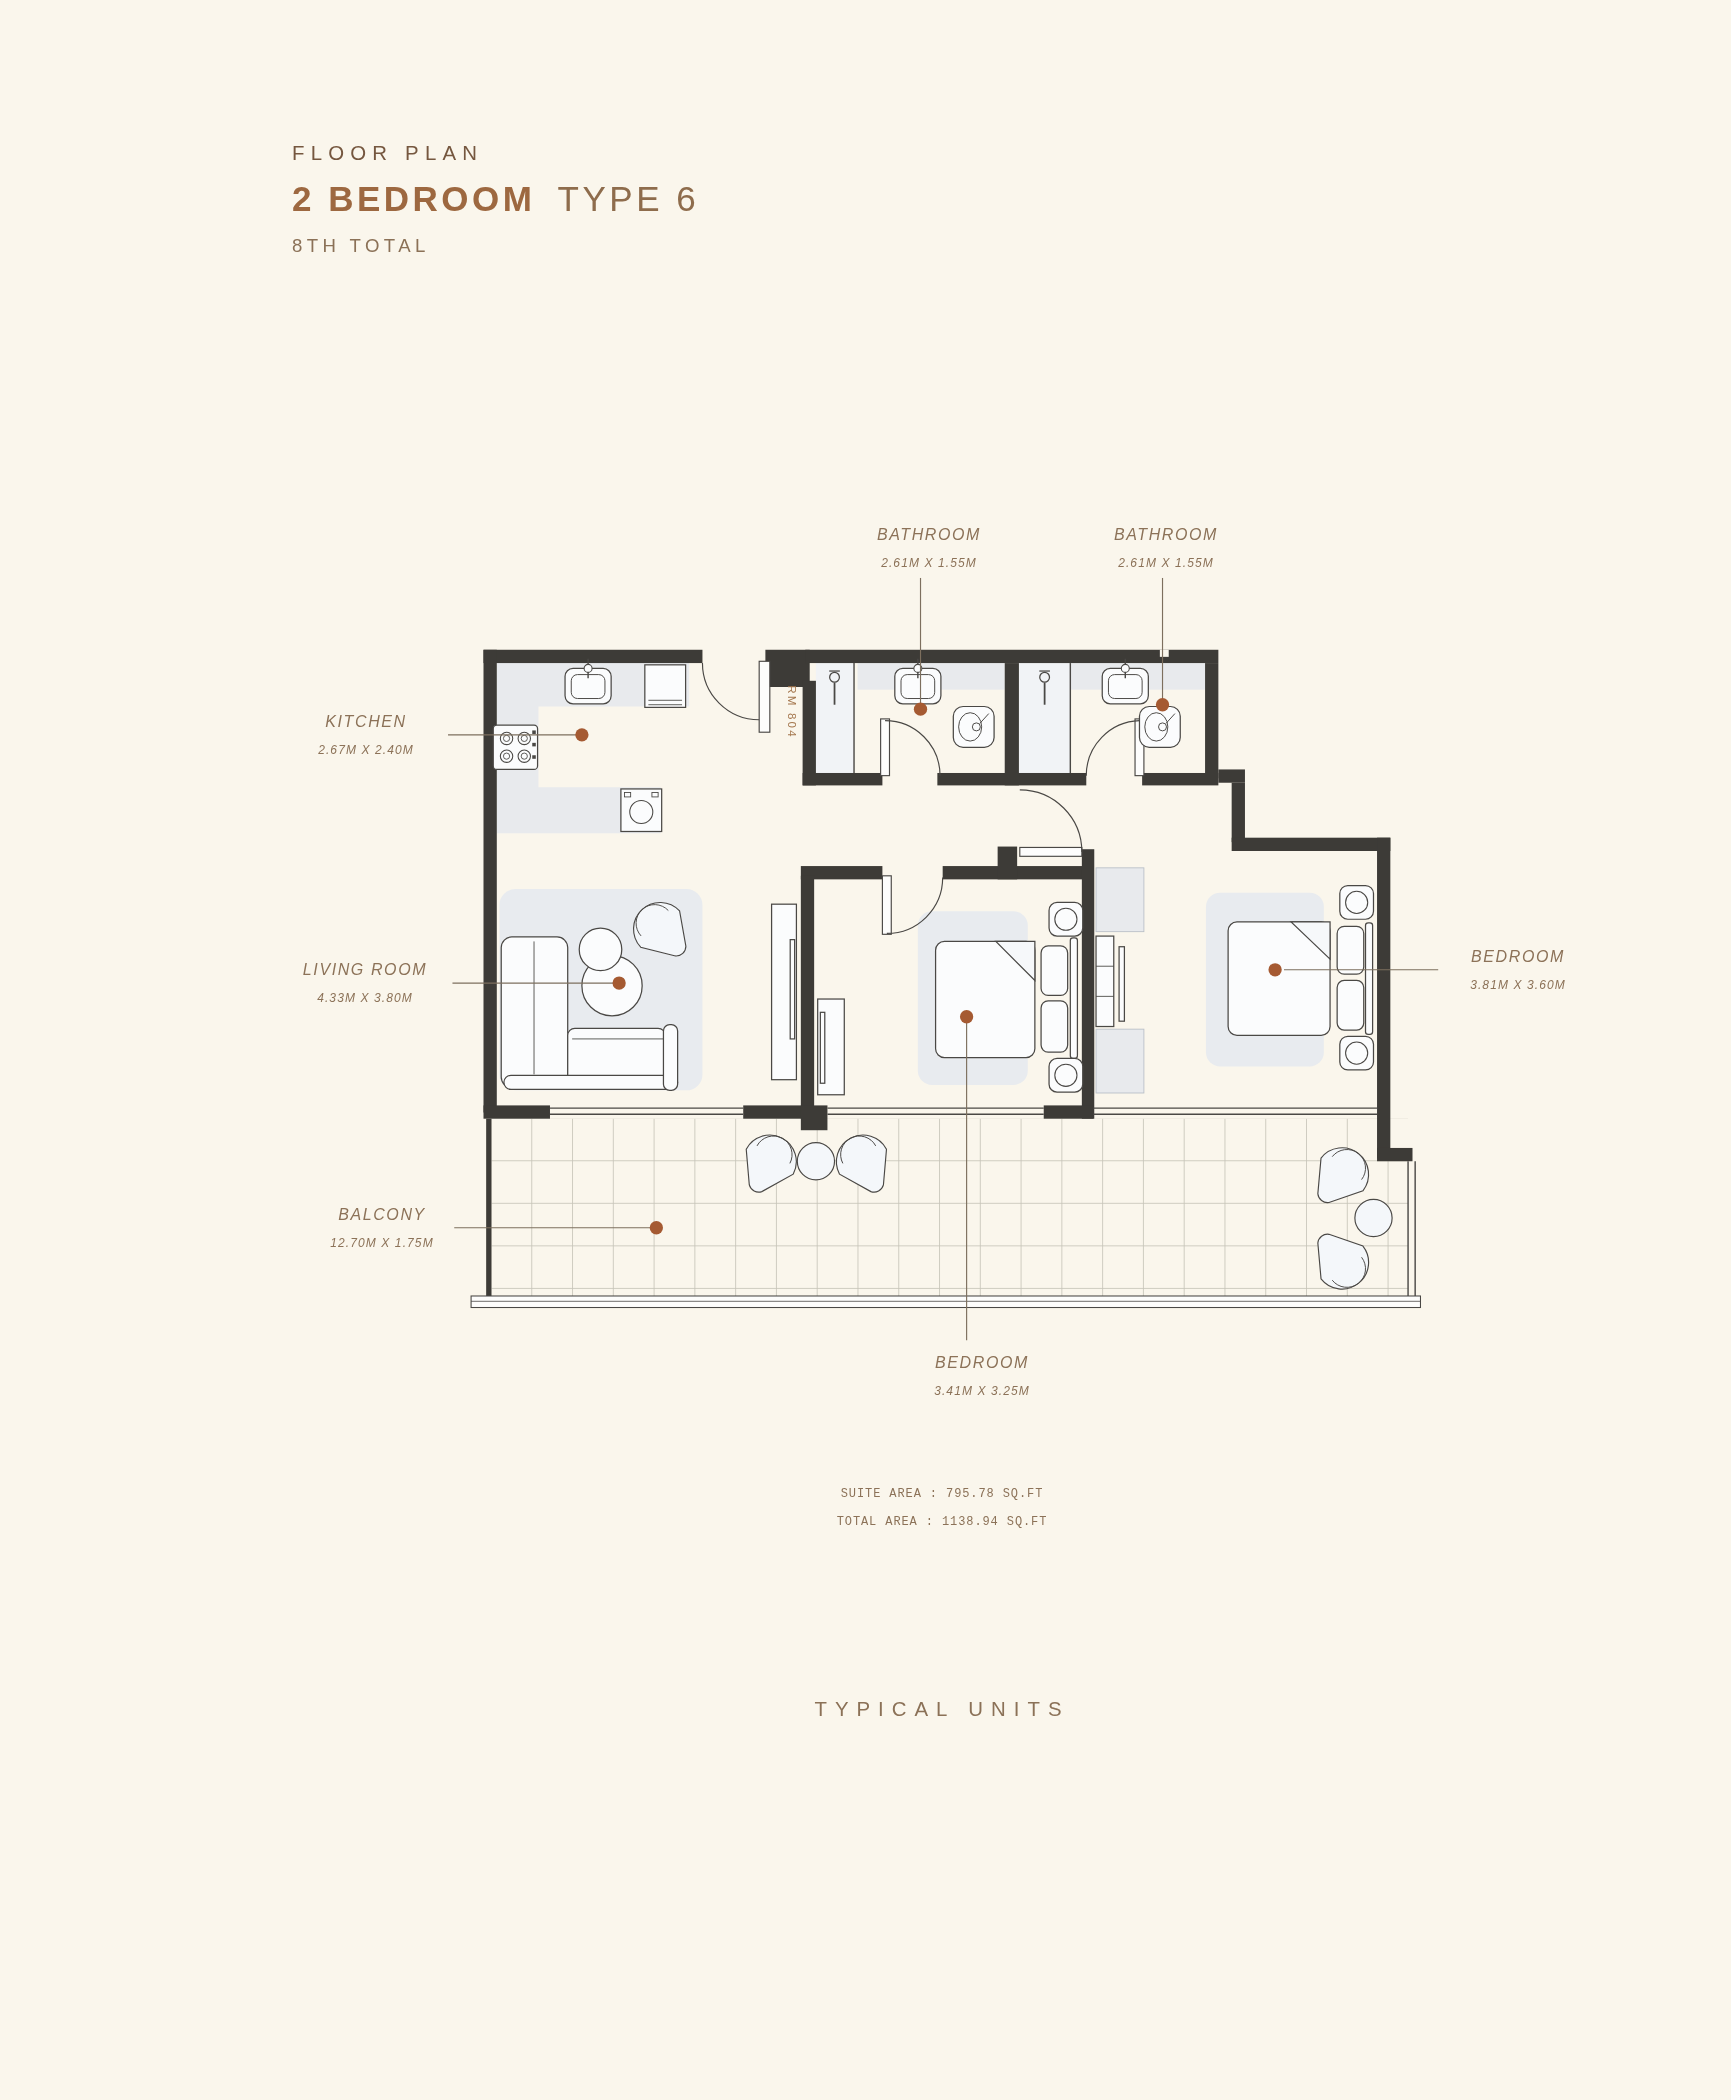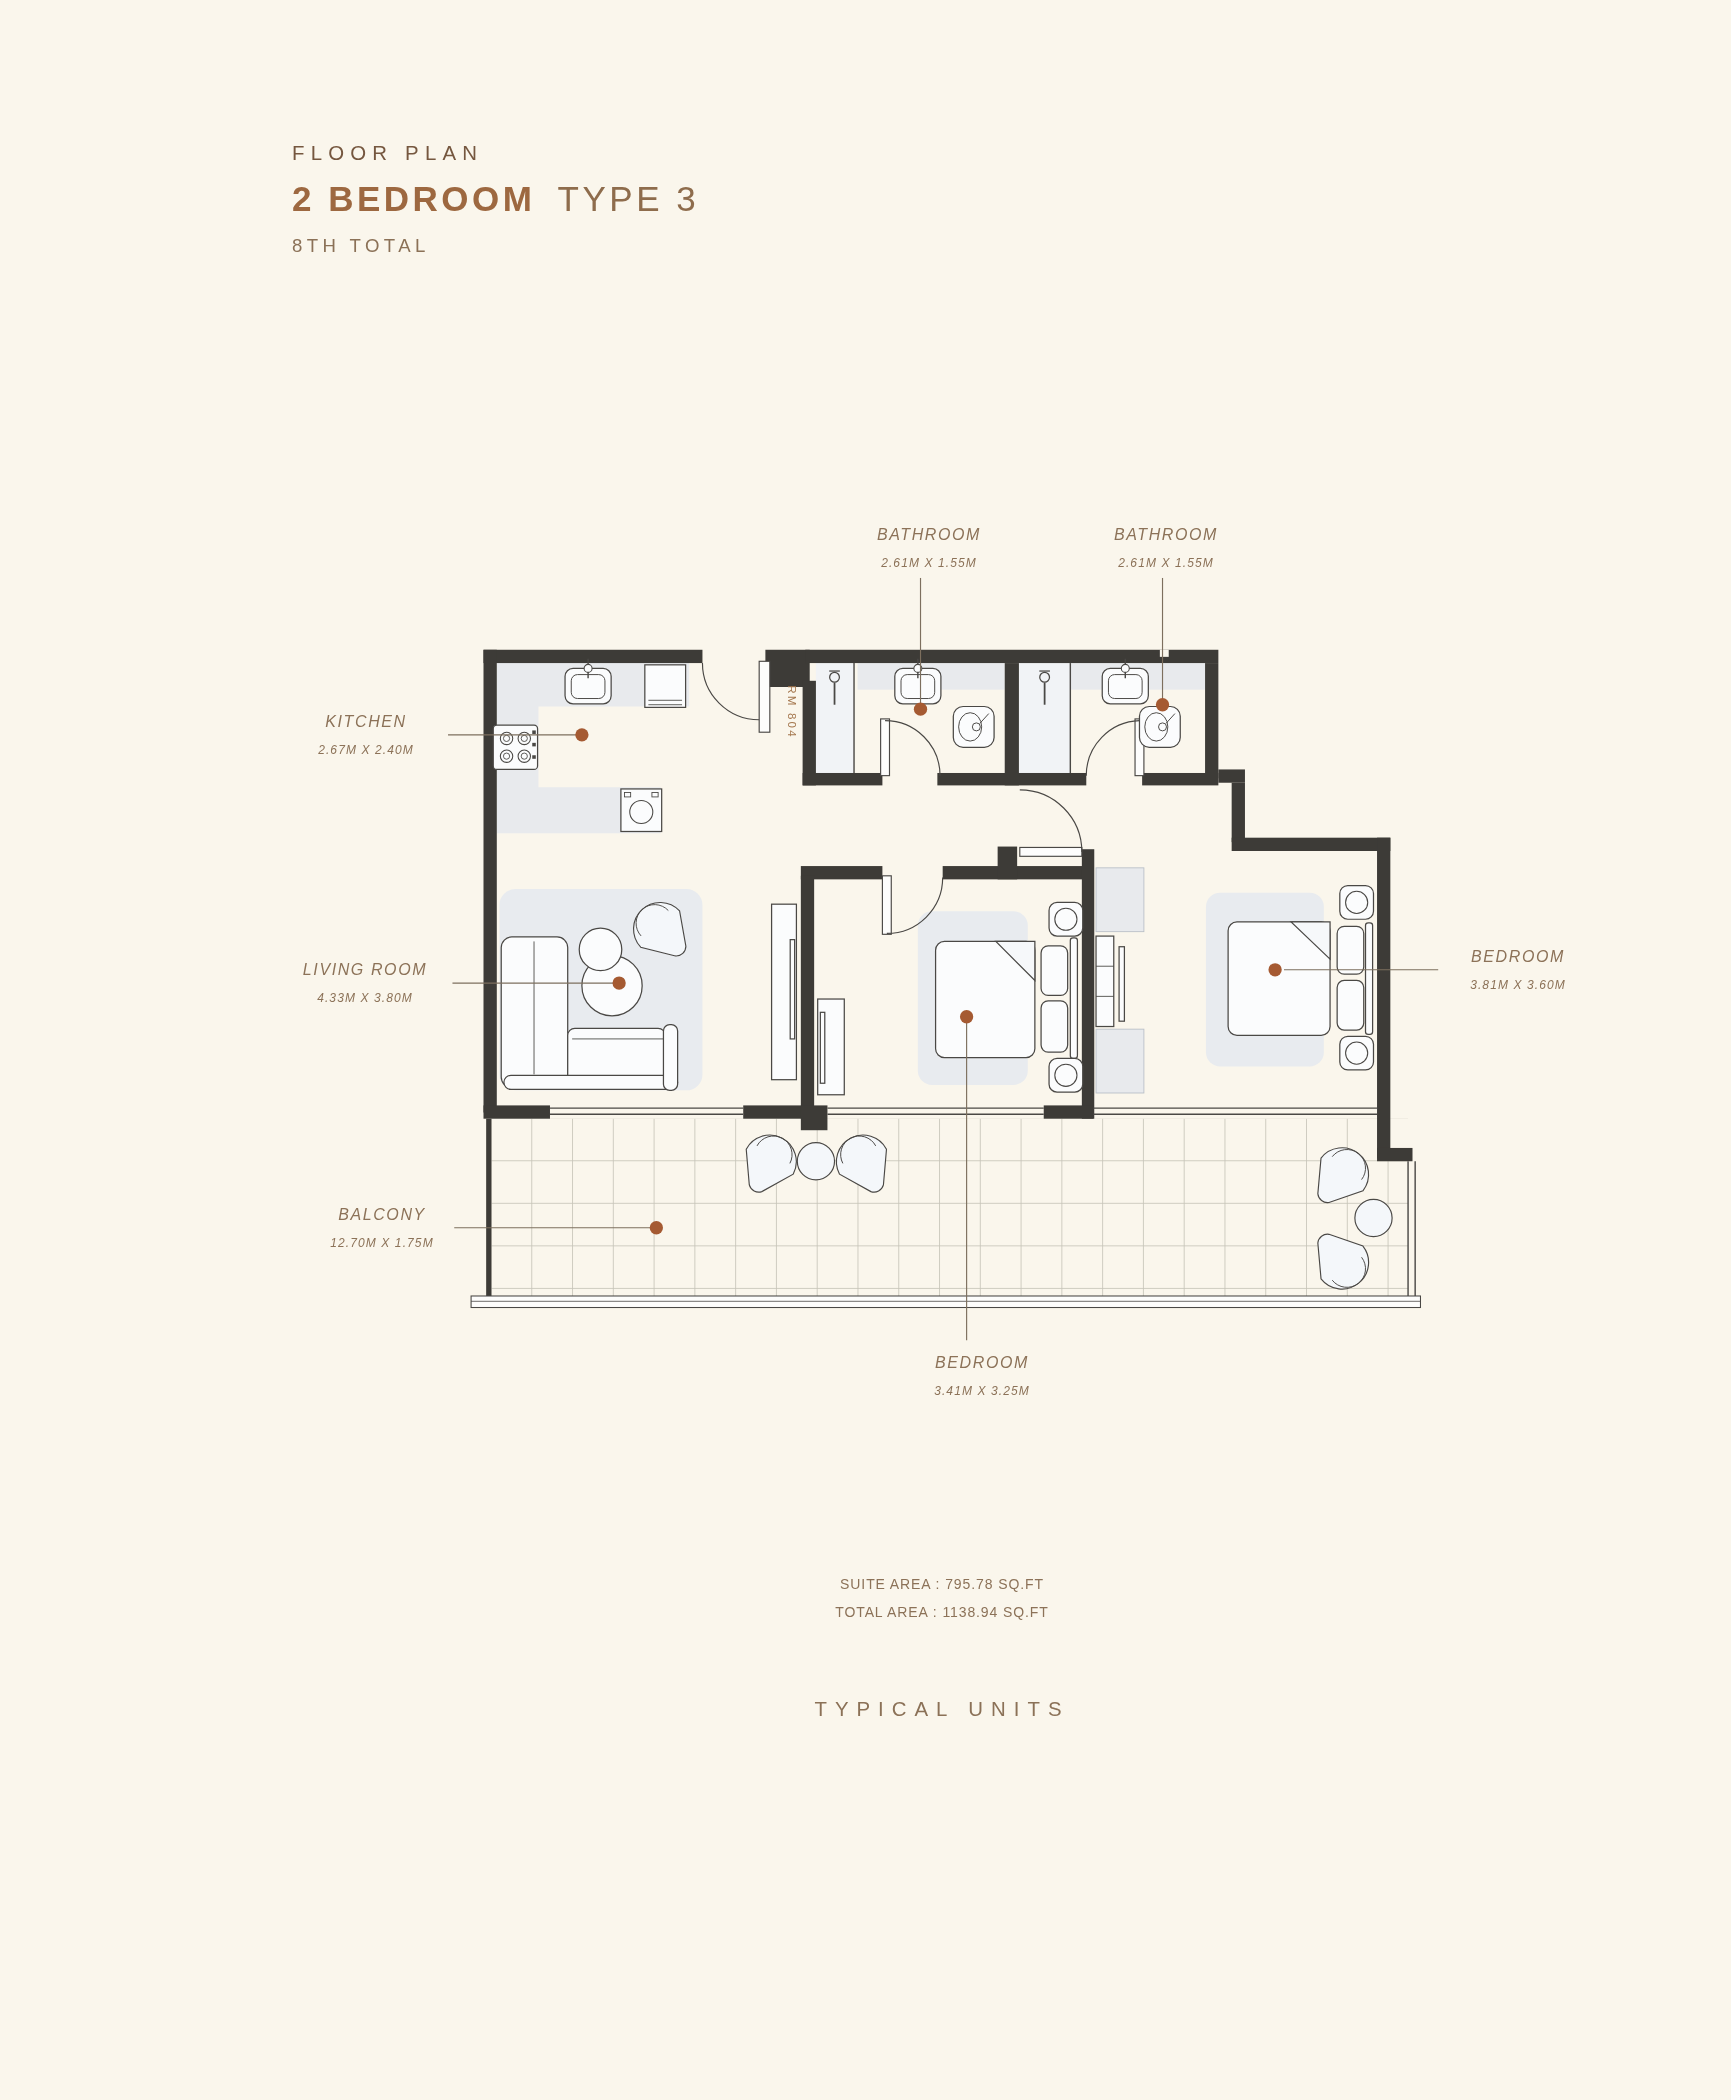--- a/index.html
+++ b/index.html
@@ -26,22 +26,22 @@
   }
   .plan-label .name{font-size:16px;letter-spacing:1.6px;margin-bottom:12.4px;}
   .plan-label .dims{font-size:12px;letter-spacing:1.1px;}
   .rm-number{
     position:absolute;left:792px;top:712px;
     transform:translate(-50%,-50%) rotate(90deg);
     font-size:11.5px;letter-spacing:2.2px;color:#A5784F;white-space:nowrap;
   }
   
   .areas{
-    position:absolute;left:942px;top:1598px;transform:translate(-50%,-50%);
-    text-align:center;color:#8C7258;font-size:14px;letter-spacing:0.9px;line-height:27.5px;white-space:nowrap;
+    position:absolute;left:942px;top:1508px;transform:translate(-50%,-50%);
+    text-align:center;color:#8C7258;font-size:12px;letter-spacing:0.9px;line-height:27.5px;white-space:nowrap;font-family:Liberation Mono, monospace;
   }
   .footer-tag{
     position:absolute;left:942px;top:1709px;transform:translate(-50%,-50%);
     color:#8B7157;font-size:20.4px;letter-spacing:8px;white-space:nowrap;
   }
 </style>
 </head>
 <body>
 
 <div class="page">
@@ -270,21 +270,21 @@
       <circle cx="740" cy="1385" r="7.5"></circle>
       <circle cx="1438" cy="1094" r="7.5"></circle>
       <circle cx="1090" cy="1147" r="7.5"></circle>
     </g>
   </svg>
 
   <div class="header">
     <div class="eyebrow">FLOOR PLAN</div>
     <div class="title">
       <span class="bold">2 BEDROOM</span>
-      <span class="light">TYPE 3</span>
+      <span class="light">TYPE 6</span>
     </div>
     <div class="subtitle">8TH TOTAL</div>
   </div>
 
   <div class="plan-label" style="left:929px;top:548px">
     <div class="name">BATHROOM</div>
     <div class="dims">2.61M X 1.55M</div>
   </div>
   <div class="plan-label" style="left:1166px;top:548px">
     <div class="name">BATHROOM</div>

